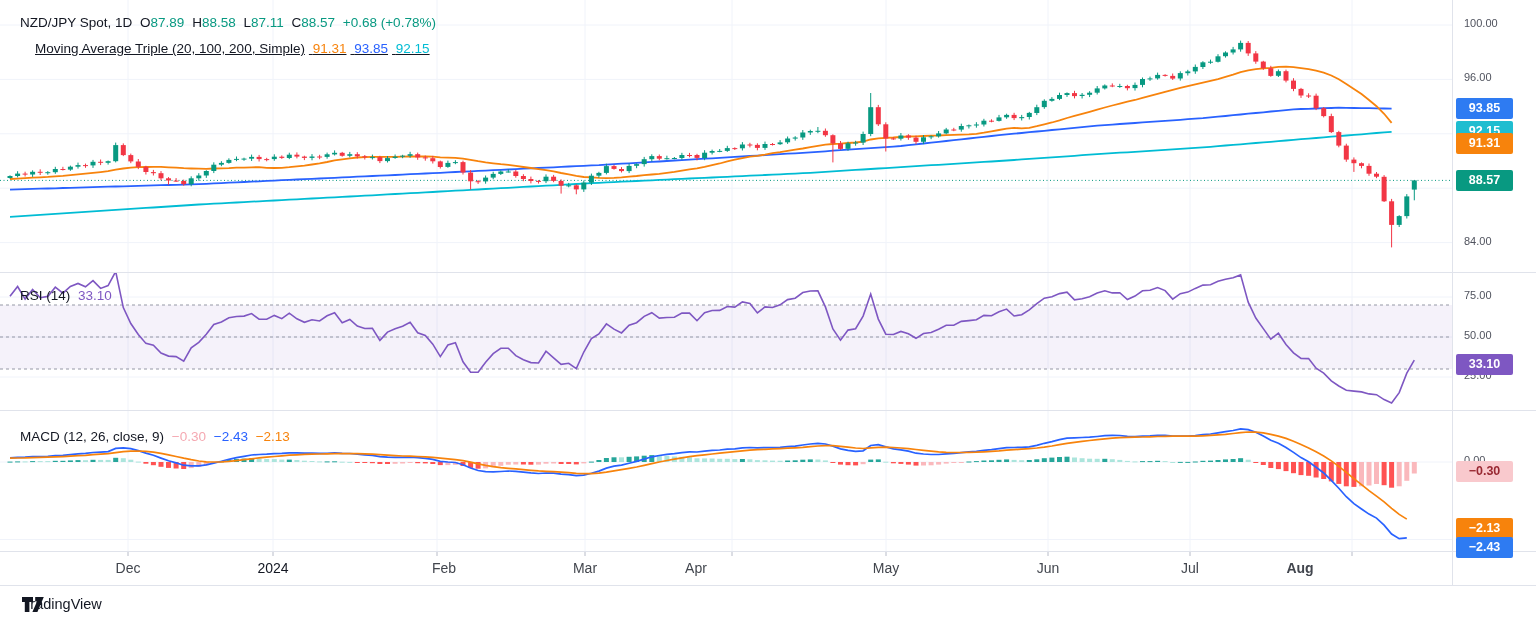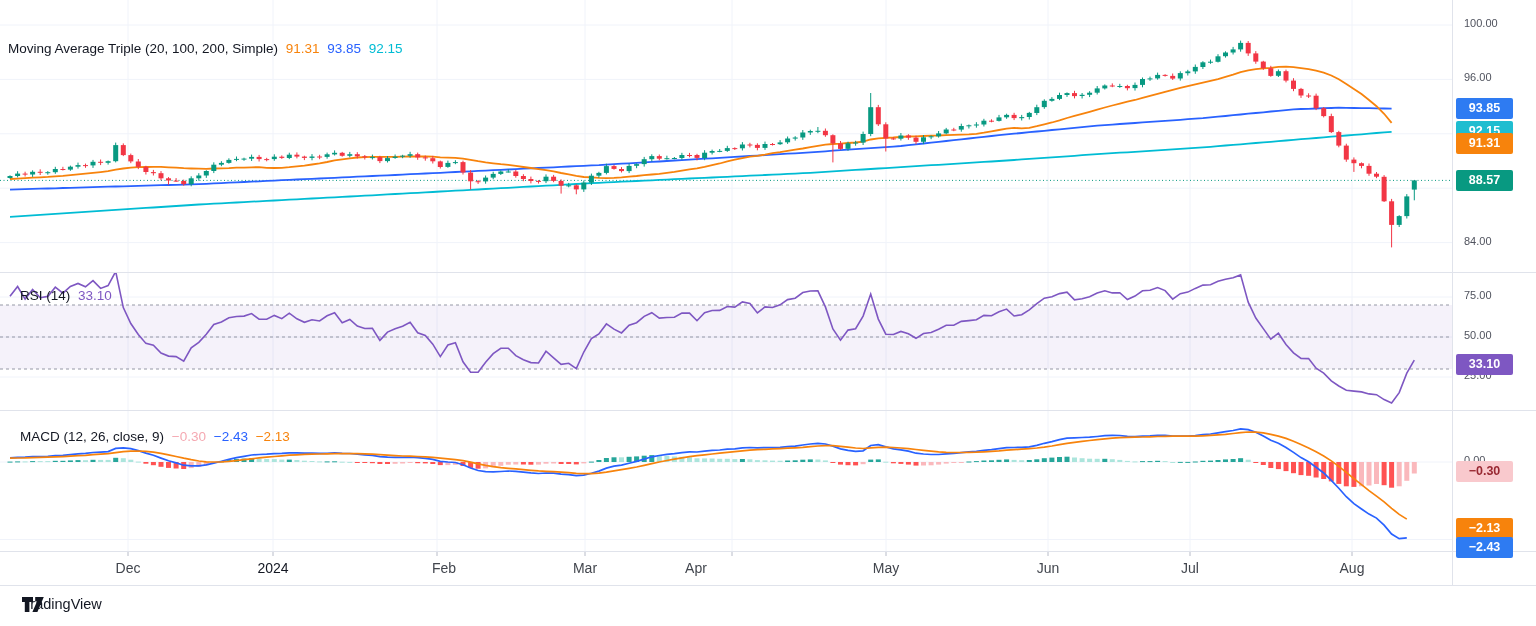--- a/index.html
+++ b/index.html
@@ -20,21 +20,29 @@
                z-index:3;font-size:14px;color:#42464e;}
   .month-bold{font-weight:400;color:#131722;}
   #footer-brand{position:absolute;left:22px;top:596px;z-index:5;display:flex;align-items:center;gap:7px;}
   #footer-brand .brand-text{font-size:14.5px;font-weight:500;color:#131722;}
 </style>
 </head>
 <body>
 
 <div id="chart-root">
 
-  <div class="legend" style="left:8px;top:41px;">
+  <div class="legend" style="left:20px;top:15px;">
+    <span class="c-dark">NZD/JPY Spot, 1D</span>
+    <span class="c-dark" style="margin-right:0;">O</span><span class="c-green">87.89</span>
+    <span class="c-dark" style="margin-right:0;">H</span><span class="c-green">88.58</span>
+    <span class="c-dark" style="margin-right:0;">L</span><span class="c-green">87.11</span>
+    <span class="c-dark" style="margin-right:0;">C</span><span class="c-green">88.57</span>
+    <span class="c-green">+0.68 (+0.78%)</span>
+  </div>
+  <div class="legend" style="left:35px;top:41px;text-decoration:underline;">
     <span class="c-dark">Moving Average Triple (20, 100, 200, Simple)</span>
     <span class="c-orange">91.31</span>
     <span class="c-blue">93.85</span>
     <span class="c-cyan">92.15</span>
   </div>
   <div class="legend" style="left:20px;top:288px;">
     <span class="c-dark">RSI (14)</span>
     <span class="c-purple">33.10</span>
   </div>
   <div class="legend" style="left:20px;top:429px;">
@@ -691,21 +699,21 @@
     </div>
   <div id="time-layer">
       <div class="month-label" style="left: 128px;">Dec</div>
       <div class="month-label month-bold" style="left: 273px;">2024</div>
       <div class="month-label" style="left: 444px;">Feb</div>
       <div class="month-label" style="left: 585px;">Mar</div>
       <div class="month-label" style="left: 696px;">Apr</div>
       <div class="month-label" style="left: 886px;">May</div>
       <div class="month-label" style="left: 1048px;">Jun</div>
       <div class="month-label" style="left: 1190px;">Jul</div>
-      <div class="month-label" style="left: 1352px;">Aug</div>
+      <div class="month-label" style="left: 1300px; font-weight: bold;">Aug</div>
     </div>
 
   <div id="footer-brand">
     <svg width="23" height="17" viewBox="0 0 23 17">
       <path d="M0,1 h11 v5 h-3.6 v10 h-4.6 v-10 H0 Z" fill="#131722"></path>
       <path d="M13.2,1 h8.6 l-6.4,15 h-5 l4.6,-10.4 h-1.8 Z" fill="#131722"></path>
     </svg>
     <span class="brand-text">TradingView</span>
   </div>
 </div>

